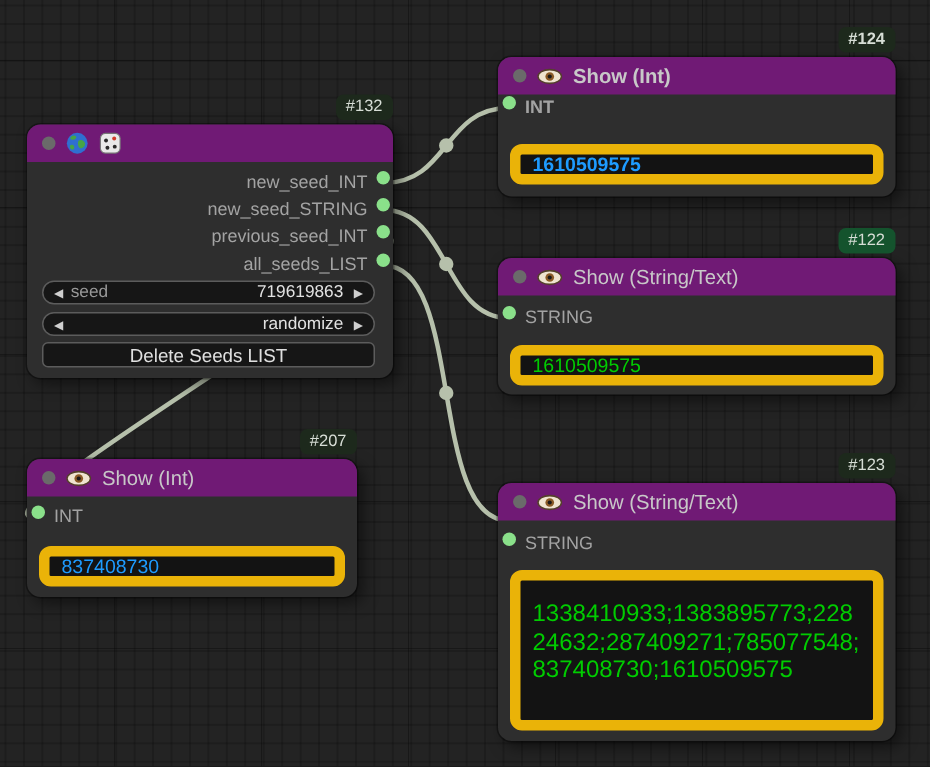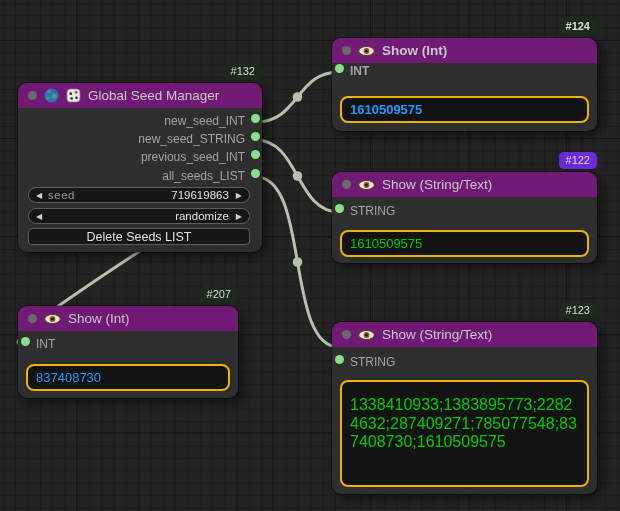--- a/index.html
+++ b/index.html
@@ -37,31 +37,31 @@
   .slot.in{left:3px;}
   .slot.in .slot-label{margin-left:6px;}
   .slot.out{right:2px;flex-direction:row-reverse;}
   .slot.out .slot-label{margin-right:6px;}
   .widget{
     position:absolute;left:10px;right:12px;height:16px;
     background:#161616;border:1px solid #5c5c5c;border-radius:8px;
     display:flex;align-items:center;padding:0 7px;font-size:11.5px;
   }
   .warrow{font-family:"DejaVu Sans",sans-serif;font-size:8px;color:#cfcfcf;flex:0 0 auto;}
-  .wname{color:#999;margin-left:5px;white-space:nowrap;font-family:Liberation Mono, monospace;}
+  .wname{color:#999;margin-left:5px;white-space:nowrap;}
   .wvalue{color:#e2e2e2;margin-left:auto;margin-right:7px;white-space:nowrap;}
   .nbutton{
     position:absolute;left:10px;right:12px;height:17px;
     background:#161616;border:1px solid #5c5c5c;border-radius:4px;
     display:flex;align-items:center;justify-content:center;
     color:#e0e0e0;font-size:12.5px;cursor:pointer;
   }
   .valuebox{
     position:absolute;left:8px;right:8px;
-    background:#131313;border:2px solid #eab308;border-radius:8px;
+    background:#131313;border:7px solid #eab308;border-radius:8px;
     font-size:13px;padding:0 8px;display:flex;align-items:center;
     overflow:hidden;white-space:nowrap;
   }
   .valuebox.multiline{
     font-size:16px;line-height:18.5px;padding:14px 8px;
     display:block;white-space:normal;word-break:break-all;align-items:flex-start;
   }
 </style>
 </head>
 <body>
@@ -94,21 +94,20 @@
       </span>
       <span class="t-icon">
         <svg width="15" height="15" viewBox="0 0 16 16">
             <rect x="1" y="1" width="14" height="14" rx="3.5" fill="#e9e9e9" stroke="#777" stroke-width="0.8"></rect>
             <circle cx="5" cy="6" r="1.4" fill="#2a2a2a"></circle>
             <circle cx="10.8" cy="4.6" r="1.4" fill="#d03a2a"></circle>
             <circle cx="6" cy="11.2" r="1.4" fill="#2a2a2a"></circle>
             <circle cx="11.2" cy="10.4" r="1.4" fill="#2a2a2a"></circle>
           </svg>
       </span>
-      <span class="node-title">Global Seed Manager</span>
     </div>
     <div class="slot out" style="top:31px;">
       <span class="slot-dot" style="background: rgb(138, 224, 138);"></span>
       <span class="slot-label">new_seed_INT</span>
     </div>
     <div class="slot out" style="top:49px;">
       <span class="slot-dot" style="background: rgb(138, 224, 138);"></span>
       <span class="slot-label">new_seed_STRING</span>
     </div>
     <div class="slot out" style="top:67px;">
@@ -147,21 +146,21 @@
       <span class="node-title">Show (Int)</span>
     </div>
     <div class="slot in" style="top:26px;">
       <span class="slot-dot" style="background: rgb(138, 224, 138);"></span>
       <span class="slot-label">INT</span>
     </div>
     <div class="valuebox" style="top: 58px; height: 27px; color: rgb(30, 155, 255);">1610509575</div>
   </div>
 
   <div class="node" style="left:332px;top:172px;width:265px;height:91px;">
-    <div class="badge" style="background: #6d28d9; color: rgb(215, 222, 214);">#122</div>
+    <div class="badge" style="background: #14532d; color: rgb(215, 222, 214);">#122</div>
     <div class="titlebar">
       <span class="collapse-dot"></span>
       <span class="t-icon">
         <svg width="17" height="12" viewBox="0 0 20 12">
             <ellipse cx="10" cy="6" rx="9.2" ry="5.4" fill="#efe4cf" stroke="#55402c" stroke-width="1.2"></ellipse>
             <circle cx="10" cy="6" r="3.4" fill="#8a5a26"></circle>
             <circle cx="10" cy="6" r="1.6" fill="#1a1a1a"></circle>
           </svg>
       </span>
       <span class="node-title">Show (String/Text)</span>

